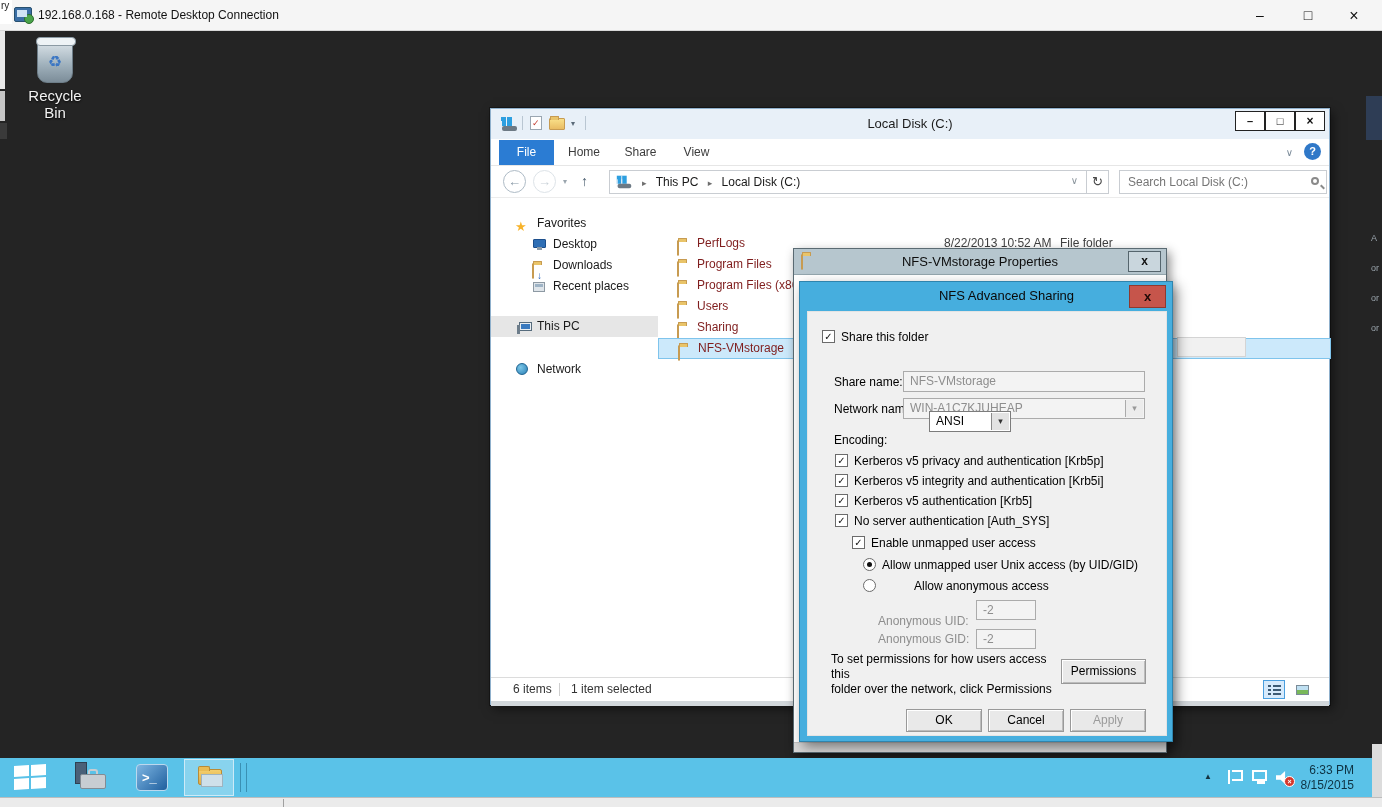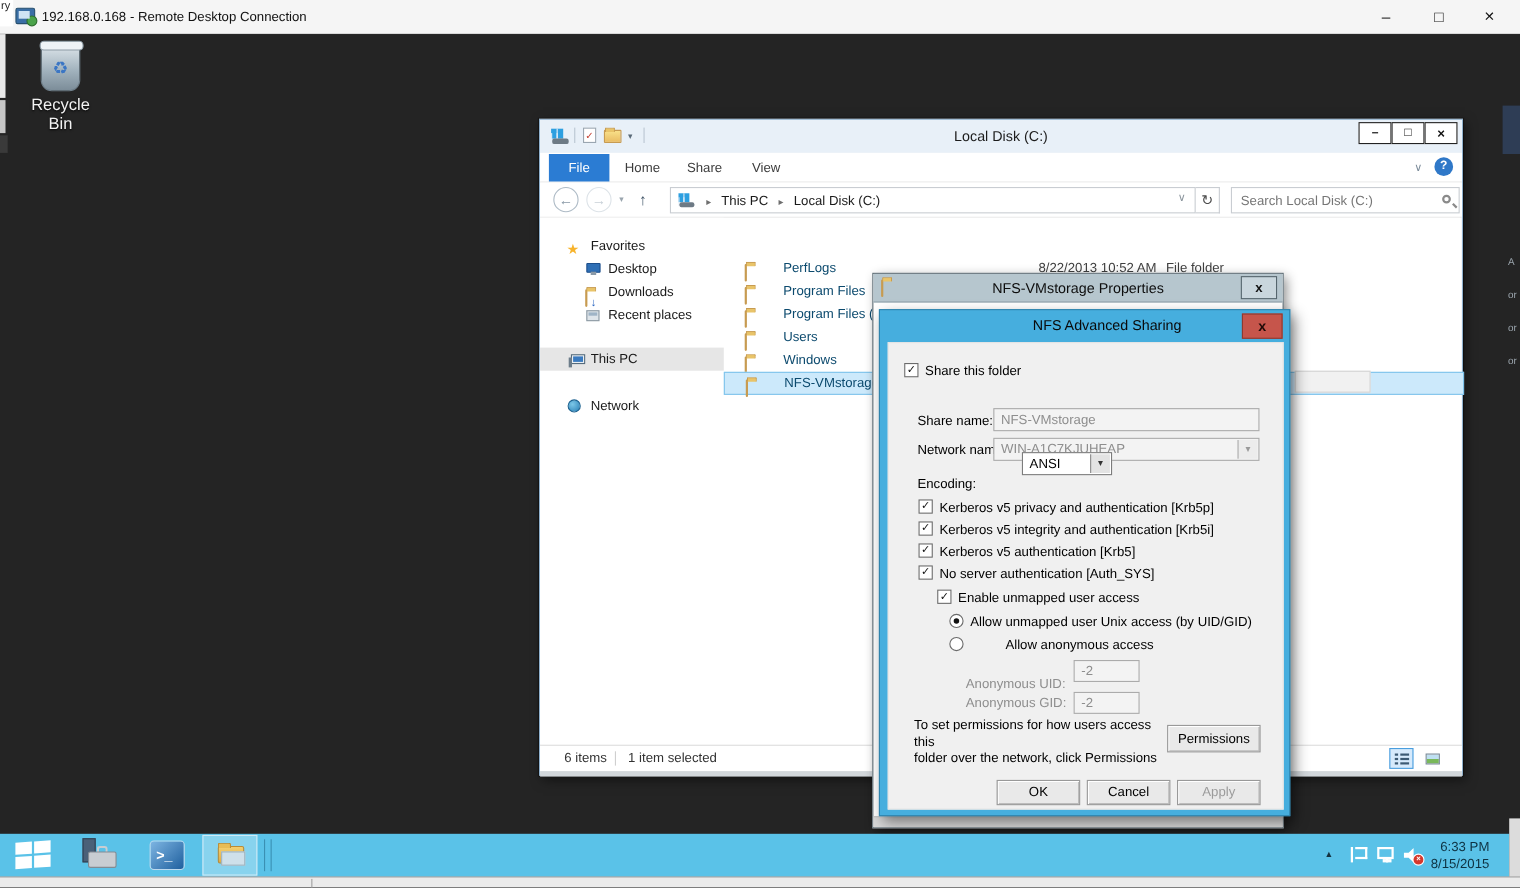--- a/index.html
+++ b/index.html
@@ -65,21 +65,21 @@
   .pc-ico::after{content:"";position:absolute;left:1px;top:1px;width:9px;height:5px;background:#3a7abf;}
   .pc-ico::before{content:"";position:absolute;left:-3px;top:2px;width:3px;height:9px;background:#6d7d8a;}
   .net-ico{width:12px;height:12px;border-radius:50%;background:radial-gradient(circle at 35% 35%,#7cc7e8,#2a7fb5);border:1px solid #1e6391;}
   .dl-arrow{position:absolute;left:4px;top:1px;color:#2563c0;font-size:10px;font-weight:bold;}
   .recent-ico{width:12px;height:10px;background:#dfe5ea;border:1px solid #8d99a3;}
   .recent-ico::after{content:"";position:absolute;left:1px;top:1px;width:8px;height:3px;background:#9fb4c6;}
 
   .listhead{left:167px;top:94px;width:673px;height:22px;border-bottom:1px solid #e4e4e4;}
   .hcell{top:0;height:22px;line-height:22px;color:#44617e;font-size:12px;border-right:1px solid #e9e9e9;padding-left:8px;}
   .filerow{left:167px;width:673px;height:21px;line-height:21px;}
-  .fname{position:absolute;left:54px;top:0;color:#0c4a6e;}
+  .fname{position:absolute;left:39px;top:0;color:#7f1d1d;}
   .fdate{position:absolute;left:286px;top:0;color:#3f3f3f;}
   .ftype{position:absolute;left:402px;top:0;color:#3f3f3f;}
   .row-sel{background:#cce9fb;border:1px solid #7fc4ec;}
 
   .statusbar{left:0;top:568px;width:100%;height:24px;background:#fff;border-top:1px solid #dcdcdc;line-height:23px;font-size:12px;color:#333;}
   .viewbtn{top:2px;width:22px;height:19px;border:1px solid transparent;}
   .viewbtn.sel{background:#d6eafc;border-color:#4a9ede;}
   .vlist{position:absolute;left:4px;top:4px;width:13px;height:10px;}
   .vlist i{position:absolute;left:5px;width:8px;height:2px;background:#3c5a74;}
   .vlist i::before{content:"";position:absolute;left:-5px;top:0;width:3px;height:2px;background:#3c5a74;}
@@ -262,21 +262,21 @@
     <div class="abs filerow" style="top:166px;">
       <span class="abs folder-ico" style="left:19px;top:5px;"></span>
       <span class="fname">Program Files (x86)</span>
     </div>
     <div class="abs filerow" style="top:187px;">
       <span class="abs folder-ico" style="left:19px;top:5px;"></span>
       <span class="fname">Users</span>
     </div>
     <div class="abs filerow" style="top:208px;">
       <span class="abs folder-ico" style="left:19px;top:5px;"></span>
-      <span class="fname">Windows</span>
+      <span class="fname">Sharing</span>
     </div>
     <div class="abs filerow row-sel" style="top:229px;">
       <span class="abs folder-ico" style="left:19px;top:4px;"></span>
       <span class="fname" style="top:-1px;">NFS-VMstorage</span>
     </div>
 
     <div class="abs statusbar">
       <span class="abs" style="left:22px;">6 items</span>
       <span class="abs" style="left:68px;top:5px;width:1px;height:13px;background:#cfcfcf;"></span>
       <span class="abs" style="left:80px;">1 item selected</span>

